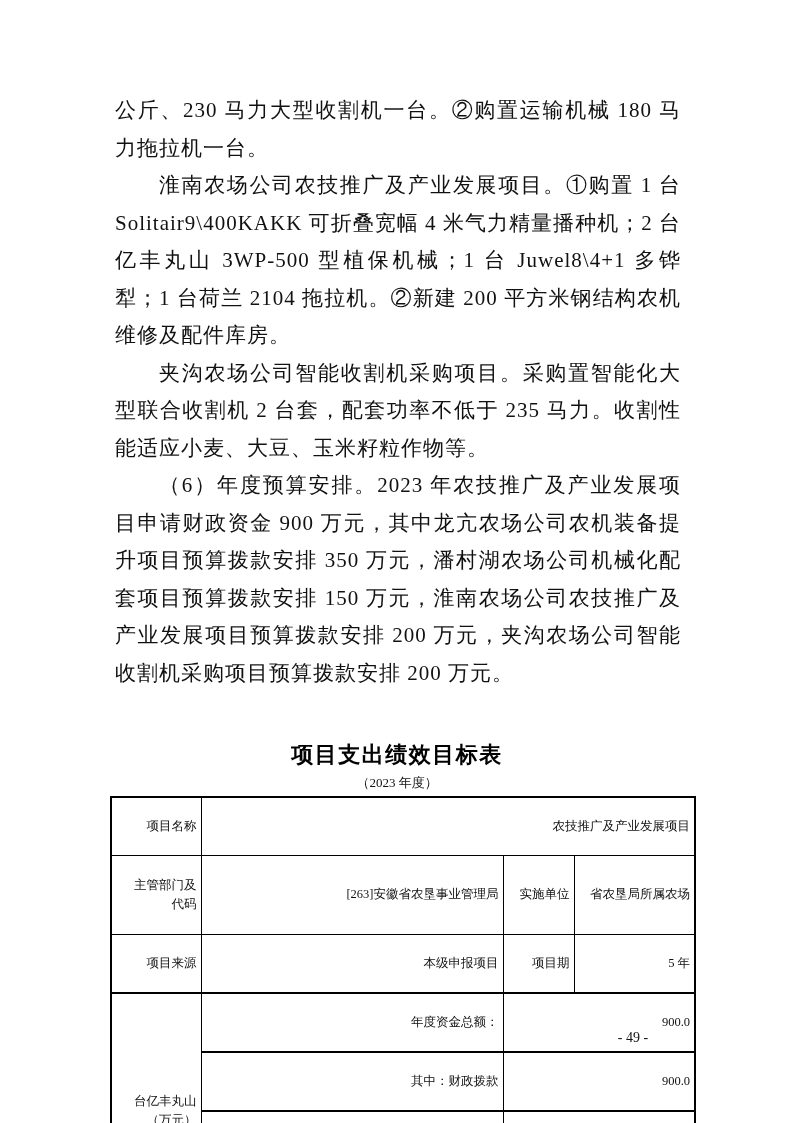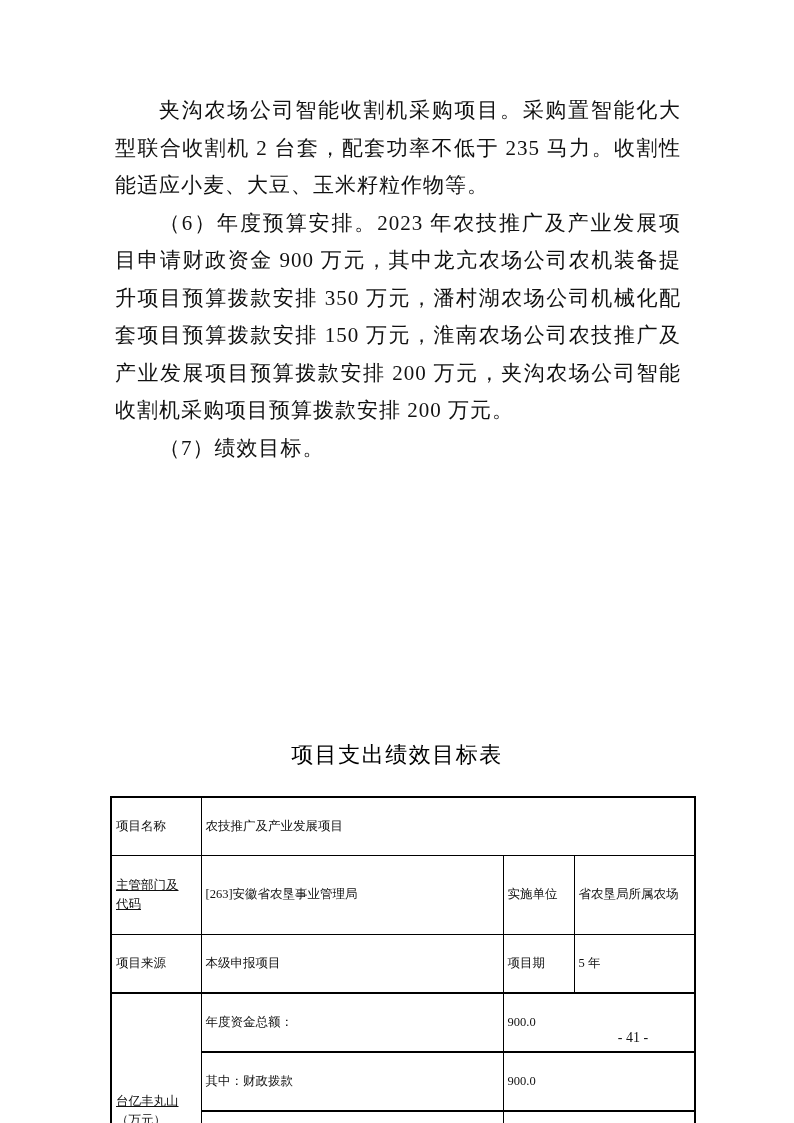--- a/index.html
+++ b/index.html
@@ -21,21 +21,21 @@
     text-align:justify;
     color:#111;
   }
   .para { text-indent:44px; }
   .para.no-indent { text-indent:0; }
   .table-title {
     position:absolute;
     top:740px; left:0; width:100%;
     text-align:center;
     font-family:"Liberation Sans","DejaVu Sans",sans-serif;
-    font-weight:normal;
+    font-weight:bold;
     font-size:22px;
     letter-spacing:1.5px;
     color:#000;
   }
   .table-subtitle {
     position:absolute;
     top:774px; left:0; width:100%;
     text-align:center;
     font-size:13px;
     color:#111;
@@ -45,53 +45,55 @@
     top:796px; left:110px;
     width:584px;
     border-collapse:collapse;
     table-layout:fixed;
     border:2px solid #000;
     font-size:12.5px;
     color:#111;
   }
   table.perf td {
     border:1px solid #000;
-    text-align:left;
+    text-align:right;
     vertical-align:middle;
     padding:20px 4px;
     overflow:hidden;
   }
   table.perf tr.thick td { border-top-width:2px; }
-  .wrap-narrow { display:inline-block; max-width:66px; line-height:1.5;text-decoration:underline; }
+  .wrap-narrow { display:inline-block; max-width:66px; line-height:1.5; }
   td.fund-label { text-align:left; }
   td.ind-a { padding-left:18px; }
   td.ind-b { padding-left:34px; }
   td.ind-c { padding-left:64px; }
   td.ind-d { padding-left:72px; }
   td.num { text-align:right; padding-right:8px;margin-top:25px; }
   .footer {
     position:absolute;
     top:1030px; left:563px; width:140px;
     text-align:center;
     font-size:14px;
     color:#111;
   }
 </style>
 </head>
 <body>
 
 <div class="page">
 
   <div class="body-text">
+    <p class="para no-indent">公斤、230 马力大型收割机一台。②购置运输机械 180 马力拖拉机一台。</p>
+    <p class="para">淮南农场公司农技推广及产业发展项目。①购置 1 台 Solitair9\400KAKK 可折叠宽幅 4 米气力精量播种机；2 台亿丰丸山 3WP-500 型植保机械；1 台 Juwel8\4+1 多铧犁；1 台荷兰 2104 拖拉机。②新建 200 平方米钢结构农机维修及配件库房。</p>
     <p class="para">夹沟农场公司智能收割机采购项目。采购置智能化大型联合收割机 2 台套，配套功率不低于 235 马力。收割性能适应小麦、大豆、玉米籽粒作物等。</p>
     <p class="para">（6）年度预算安排。2023 年农技推广及产业发展项目申请财政资金 900 万元，其中龙亢农场公司农机装备提升项目预算拨款安排 350 万元，潘村湖农场公司机械化配套项目预算拨款安排 150 万元，淮南农场公司农技推广及产业发展项目预算拨款安排 200 万元，夹沟农场公司智能收割机采购项目预算拨款安排 200 万元。</p>
-    <p class="para">（7）绩效目标。</p>
   </div>
 
   <div class="table-title">项目支出绩效目标表</div>
+  <div class="table-subtitle">（2023 年度）</div>
 
   <table class="perf">
     <colgroup>
       <col style="width:90px">
       <col style="width:302px">
       <col style="width:71px">
       <col style="width:121px">
     </colgroup>
     <tbody>
       <tr style="height:27px;">
@@ -123,15 +125,15 @@
         <td class="fund-label ind-c">上年结转</td>
         <td colspan="2" class="num">0.0</td>
       </tr>
       <tr class="thick" style="height:38px;">
         <td class="fund-label ind-d">其他资金</td>
         <td colspan="2" class="num">0.0</td>
       </tr>
     </tbody>
   </table>
 
-  <div class="footer">- 41 -</div>
+  <div class="footer">- 49 -</div>
 
 </div>
 
 </body></html>

